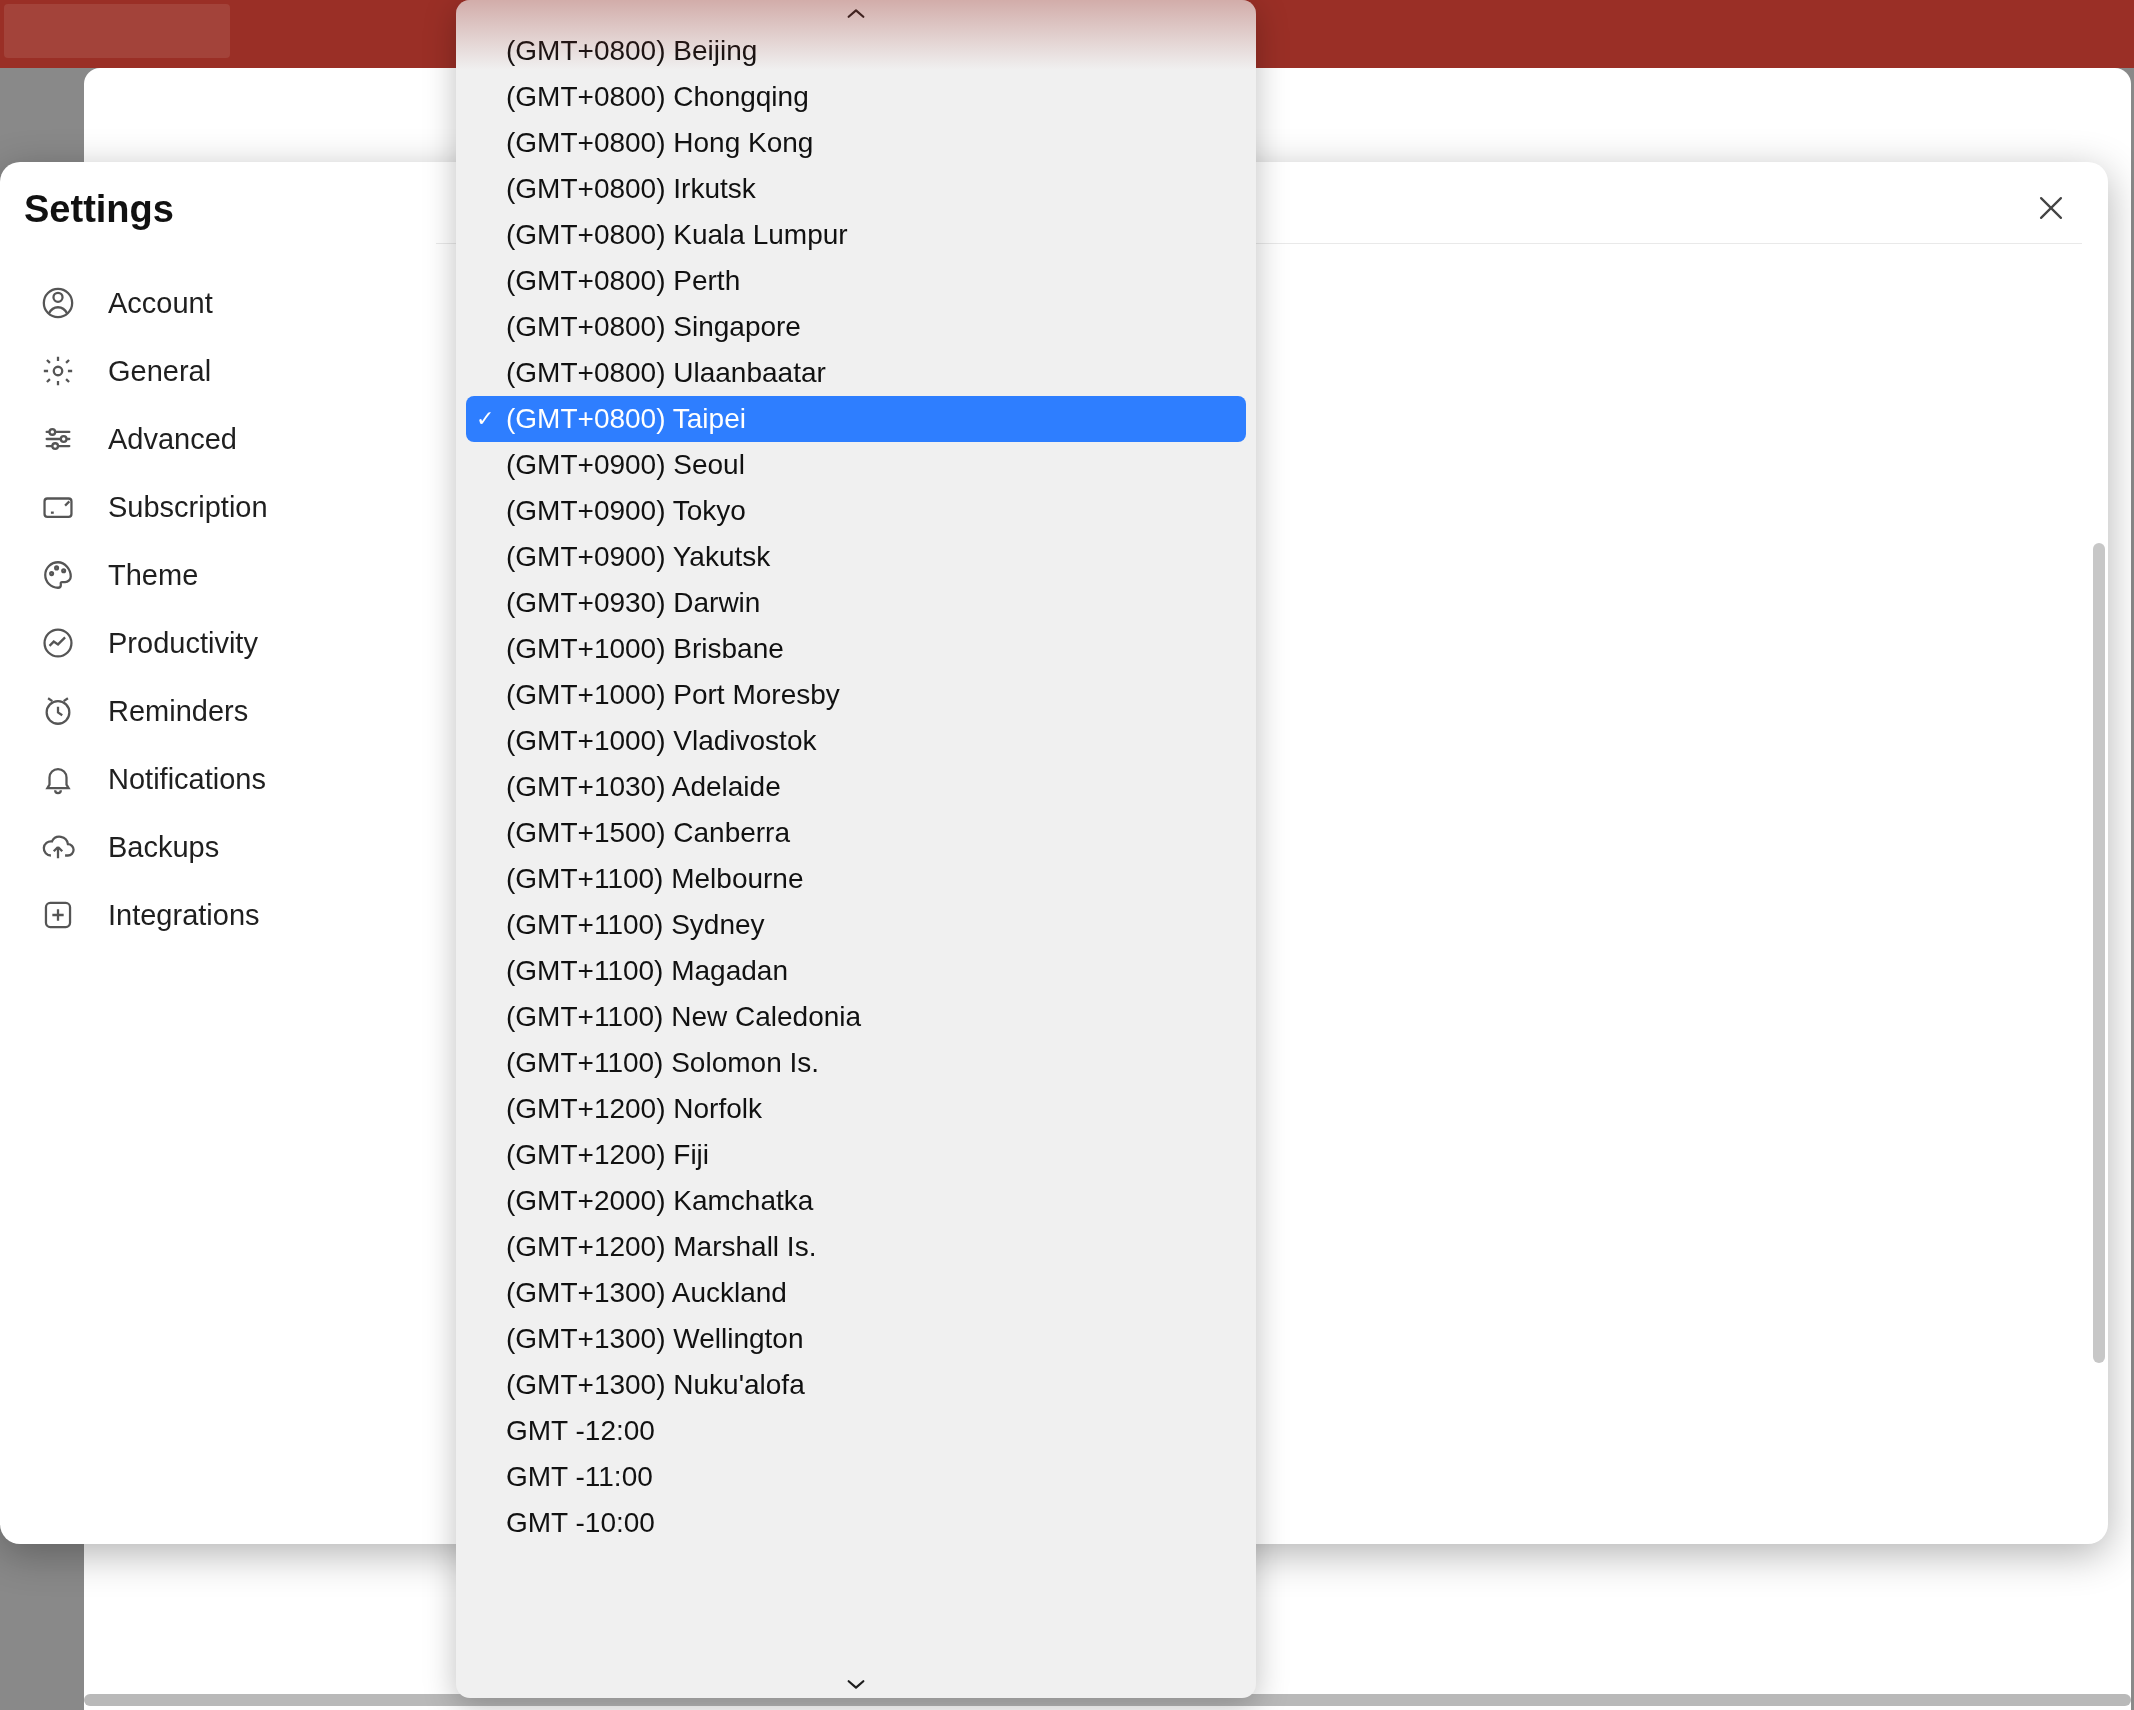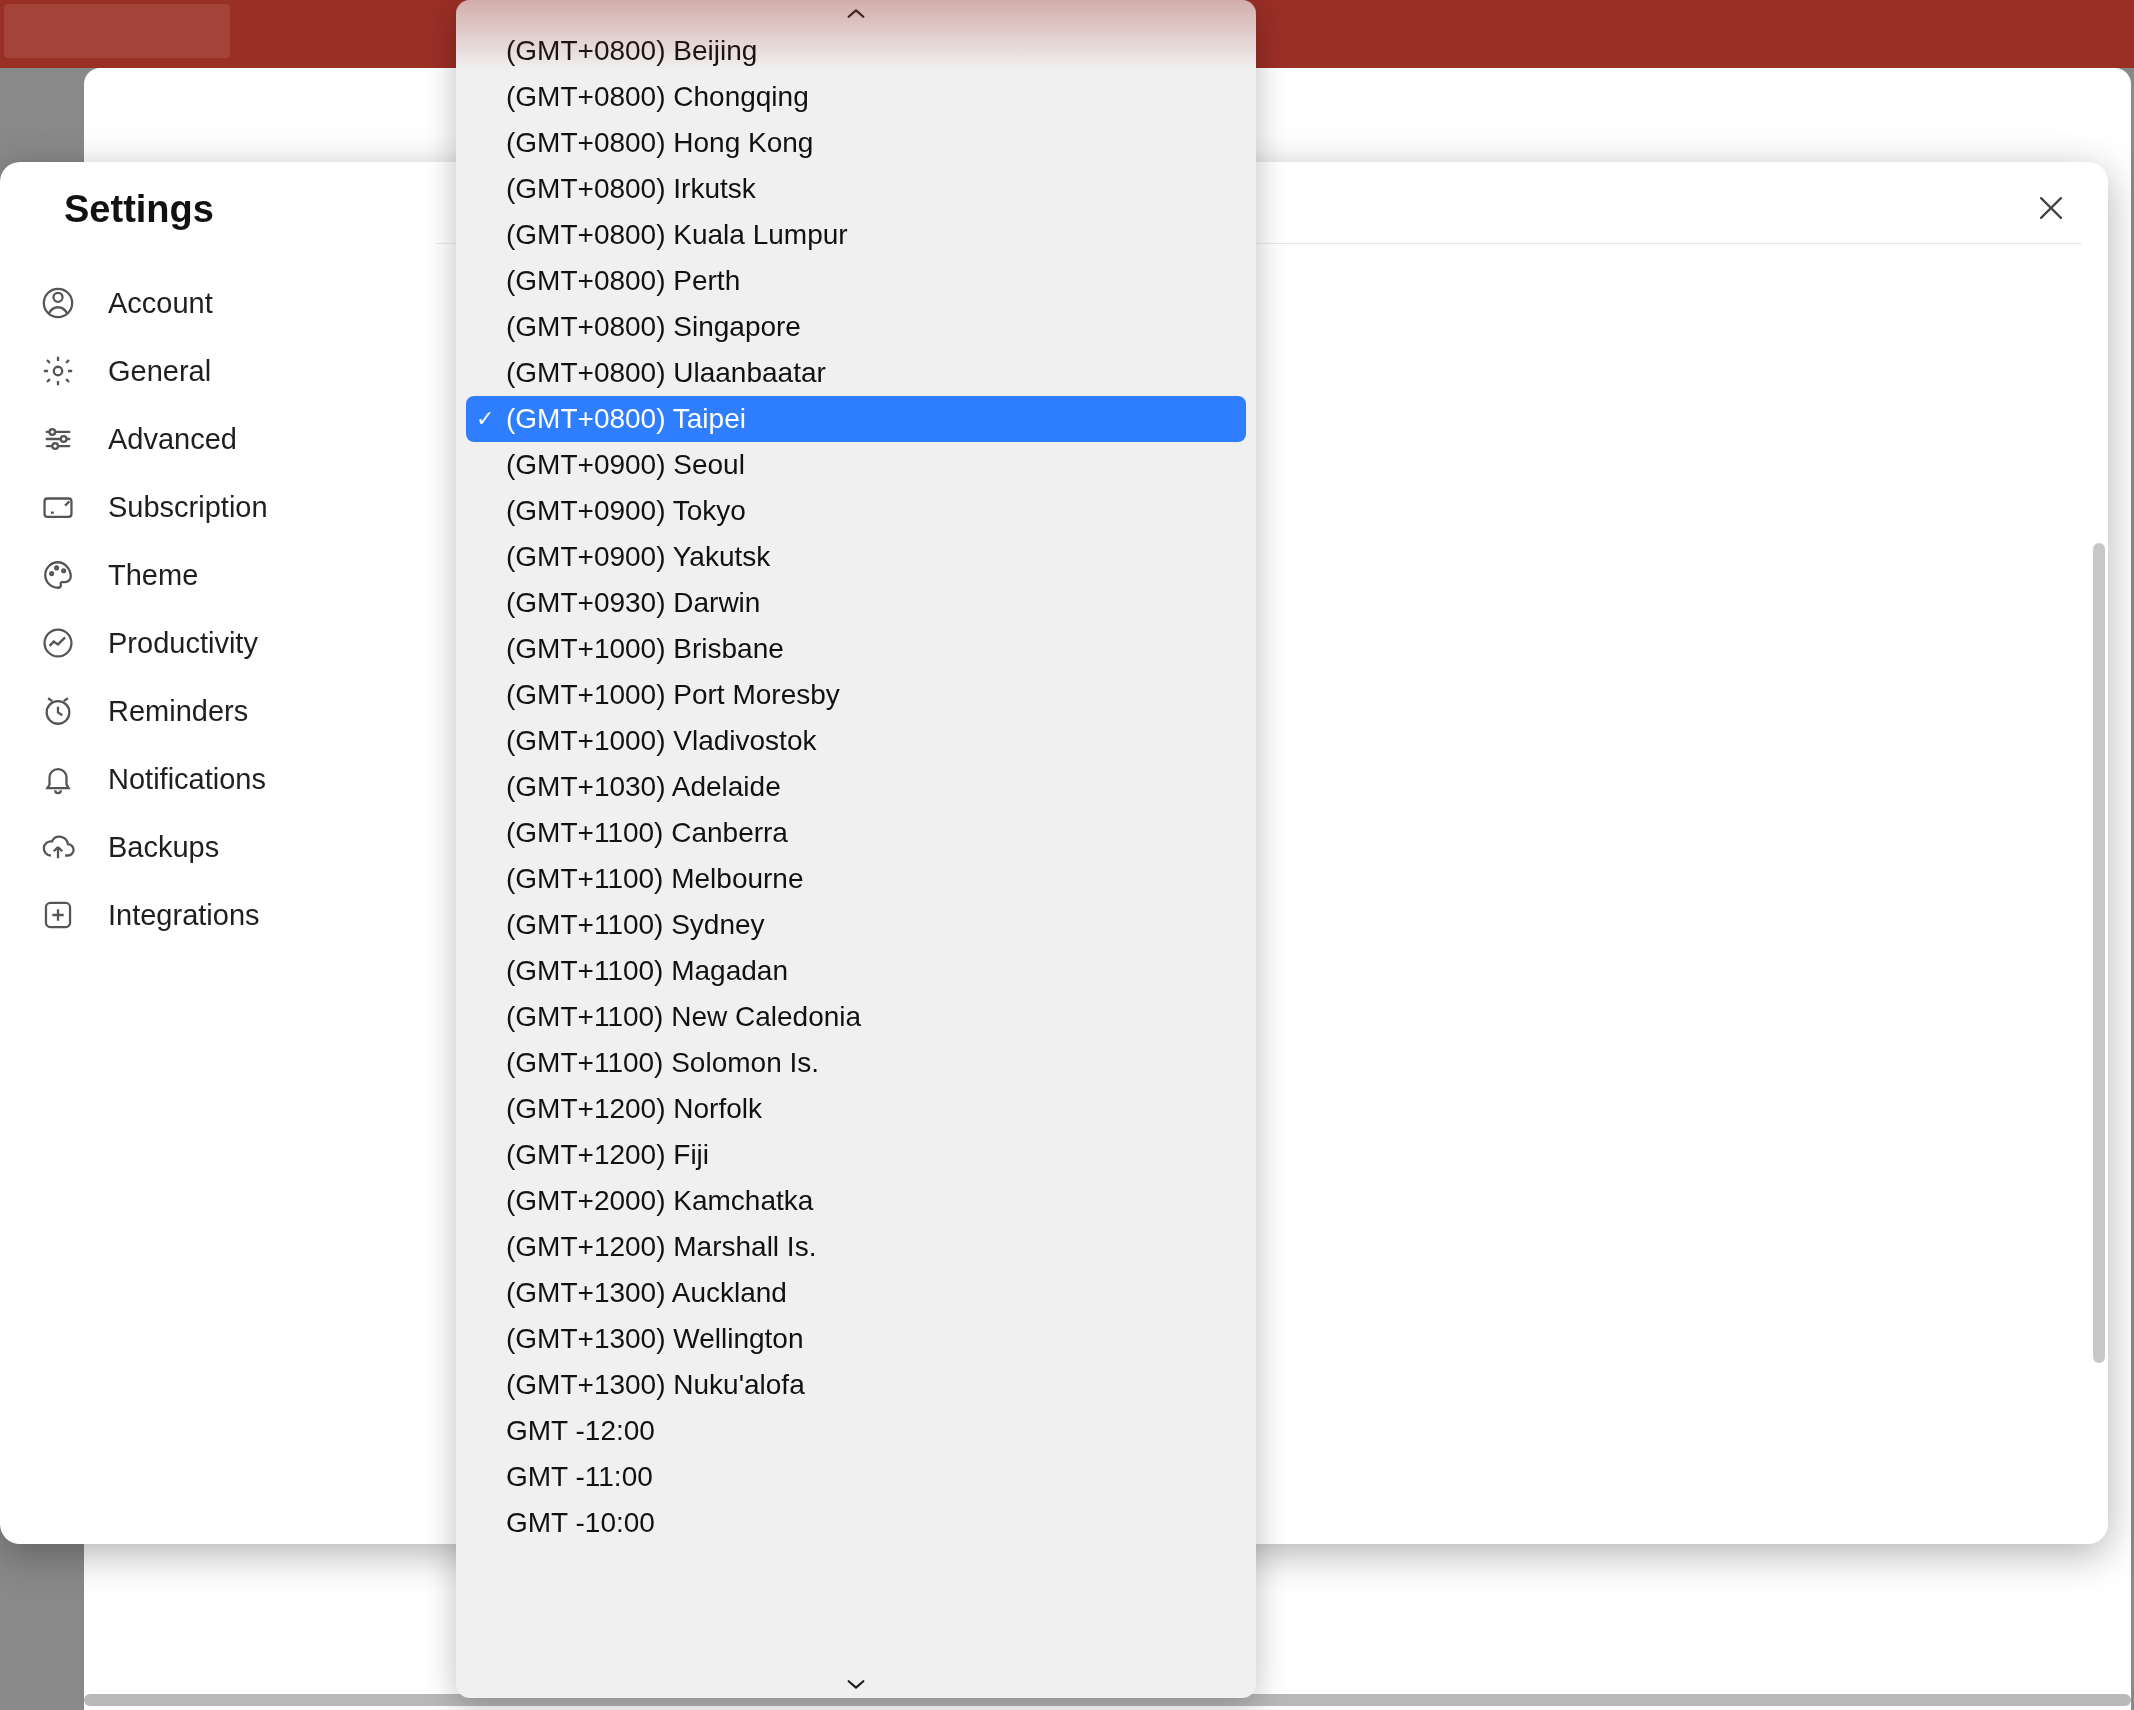--- a/index.html
+++ b/index.html
@@ -62,21 +62,20 @@
     }
     .modal-header {
       display: flex;
       align-items: center;
       padding: 26px 40px 0 24px;
     }
     .modal-title {
       font-size: 38px;
       font-weight: 700;
       color: #111;
-      margin-left: 40px;
     }
     .modal-close {
       margin-left: auto;
       cursor: pointer;
       color: #444;
     }
     .modal-body {
       flex: 1;
       display: flex;
       margin-top: 12px;
@@ -338,21 +337,21 @@
       <div class="dropdown-item">(GMT+0800) Ulaanbaatar</div>
       <div class="dropdown-item selected">(GMT+0800) Taipei</div>
       <div class="dropdown-item">(GMT+0900) Seoul</div>
       <div class="dropdown-item">(GMT+0900) Tokyo</div>
       <div class="dropdown-item">(GMT+0900) Yakutsk</div>
       <div class="dropdown-item">(GMT+0930) Darwin</div>
       <div class="dropdown-item">(GMT+1000) Brisbane</div>
       <div class="dropdown-item">(GMT+1000) Port Moresby</div>
       <div class="dropdown-item">(GMT+1000) Vladivostok</div>
       <div class="dropdown-item">(GMT+1030) Adelaide</div>
-      <div class="dropdown-item">(GMT+1100) Canberra</div>
+      <div class="dropdown-item">(GMT+1500) Canberra</div>
       <div class="dropdown-item">(GMT+1100) Melbourne</div>
       <div class="dropdown-item">(GMT+1100) Sydney</div>
       <div class="dropdown-item">(GMT+1100) Magadan</div>
       <div class="dropdown-item">(GMT+1100) New Caledonia</div>
       <div class="dropdown-item">(GMT+1100) Solomon Is.</div>
       <div class="dropdown-item">(GMT+1200) Norfolk</div>
       <div class="dropdown-item">(GMT+1200) Fiji</div>
       <div class="dropdown-item">(GMT+2000) Kamchatka</div>
       <div class="dropdown-item">(GMT+1200) Marshall Is.</div>
       <div class="dropdown-item">(GMT+1300) Auckland</div>

